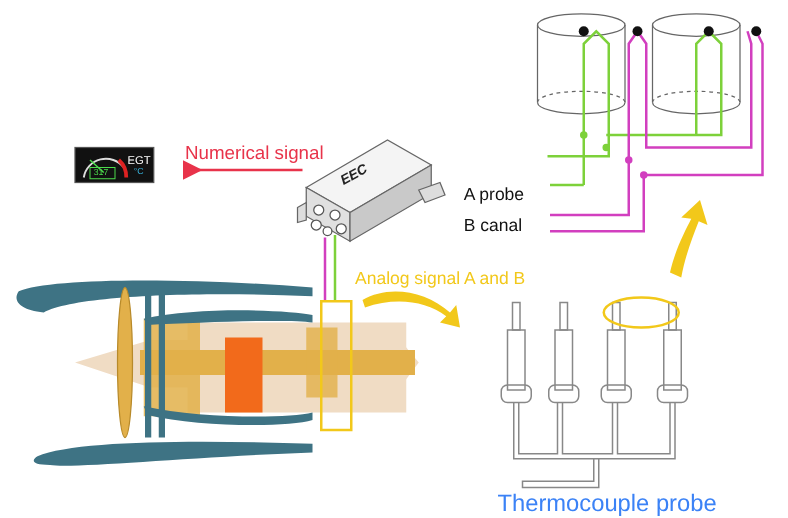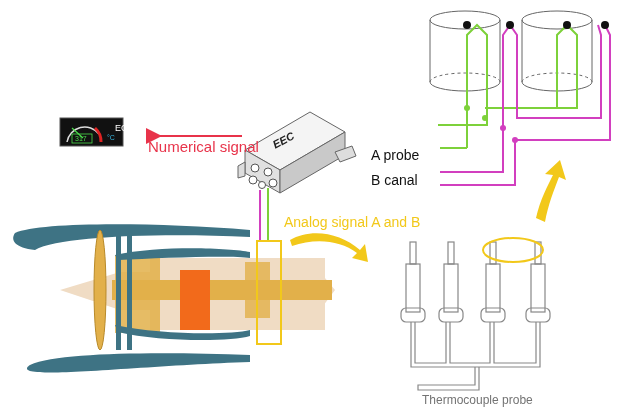--- a/index.html
+++ b/index.html
@@ -1,25 +1,25 @@
 <!DOCTYPE html>
 <html><head>
 <meta charset="utf-8">
 <style>
   html, body { margin:0; padding:0; background:#ffffff; }
   body { width:630px; height:414px; position:relative; overflow:hidden; font-family:"Liberation Sans", sans-serif; }
   svg { position:absolute; left:0; top:0; }
   .lbl { position:absolute; white-space:nowrap; }
-  .numsig { left:148px; top:114px; font-size:15px; color:#e8334a;margin-top:24px; }
+  .numsig { left:148px; top:114px; font-size:15px; color:#e8334a; }
   .analog { left:284px; top:214px; font-size:14px; color:#f2c81a; }
   .acanal { left:371px; top:147px; font-size:14px; color:#111; }
   .bcanal { left:371px; top:172px; font-size:14px; color:#111;text-align:right; }
-  .thermo { left:422px; top:393px; font-size:12px; color:#737373; }
+  .thermo { left:398px; top:393px; font-size:19px; color:#3b82f6; }
   .eec { left:272px; top:134px; font-size:11px; font-style:italic; font-weight:bold; color:#222; transform:rotate(-28deg); }
-  .egt { left:102px; top:123px; font-size:9px; color:#fff;margin-left:13px; }
+  .egt { left:102px; top:123px; font-size:9px; color:#fff; }
   .degc { left:107px; top:134px; font-size:7px; color:#38b6e0; }
   .gval { left:75px; top:135px; font-size:7px; color:#4cdc4c; }
 </style>
 </head>
 <body>
 
 <svg width="630" height="414" viewBox="0 0 630 414">
   <defs>
     <marker id="arrRed" markerWidth="8" markerHeight="8" refX="4" refY="4" orient="auto">
       <path d="M8,0 L0,4 L8,8 z" fill="#e8334a"></path>

